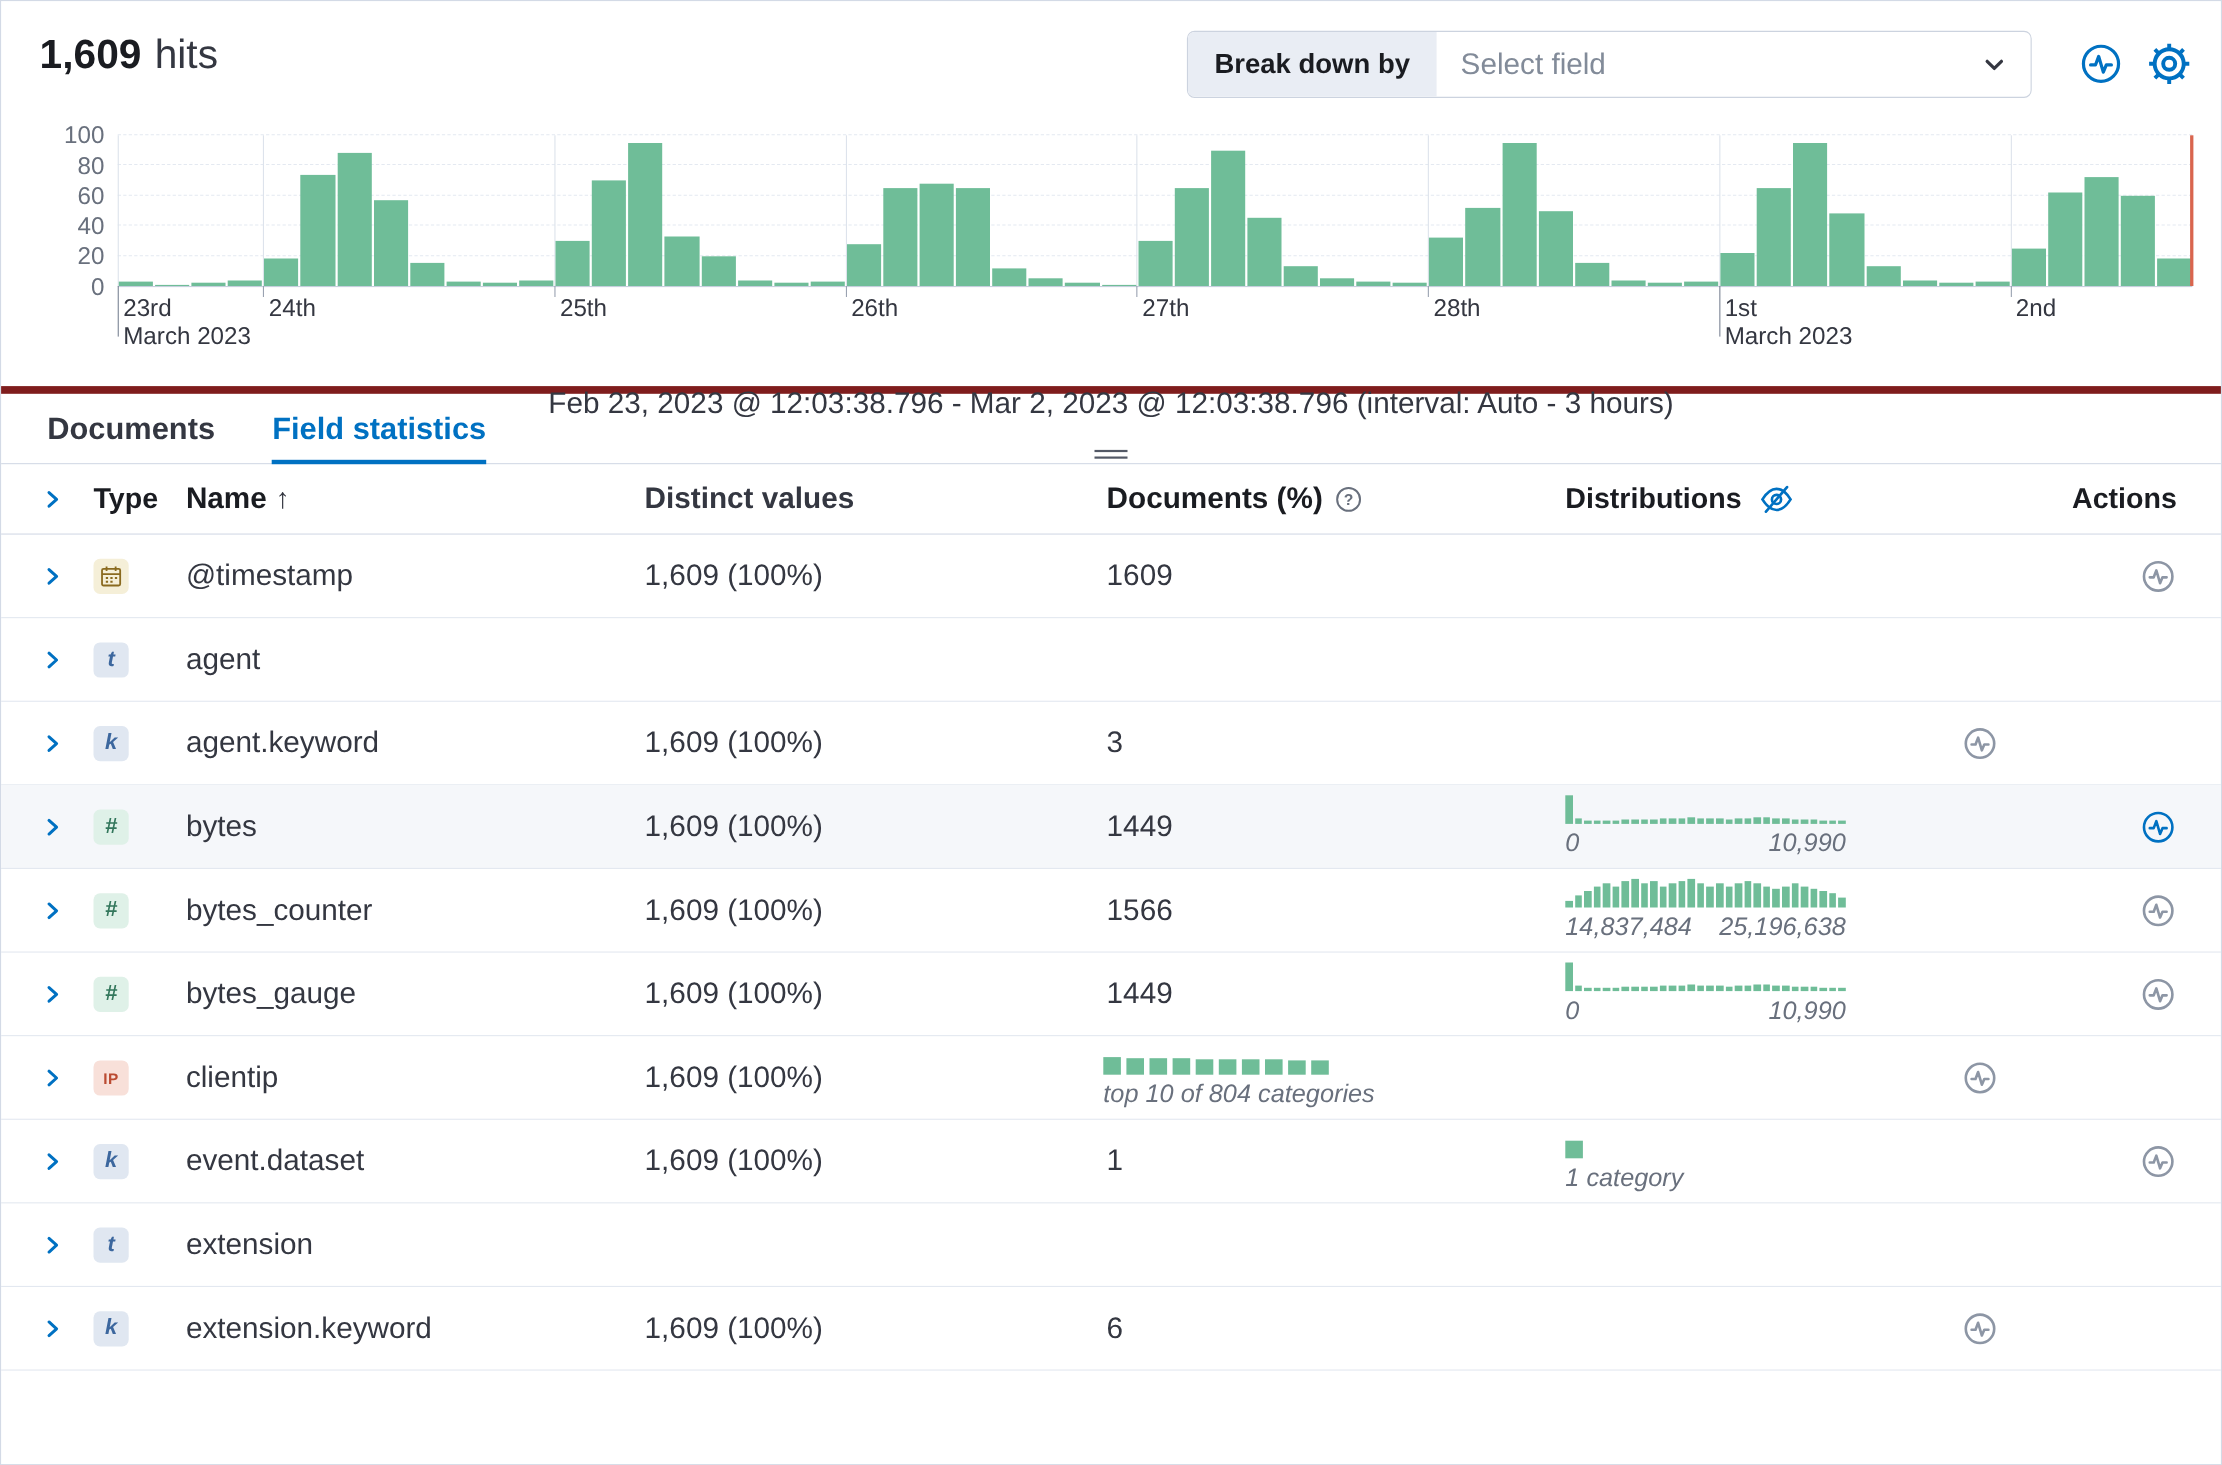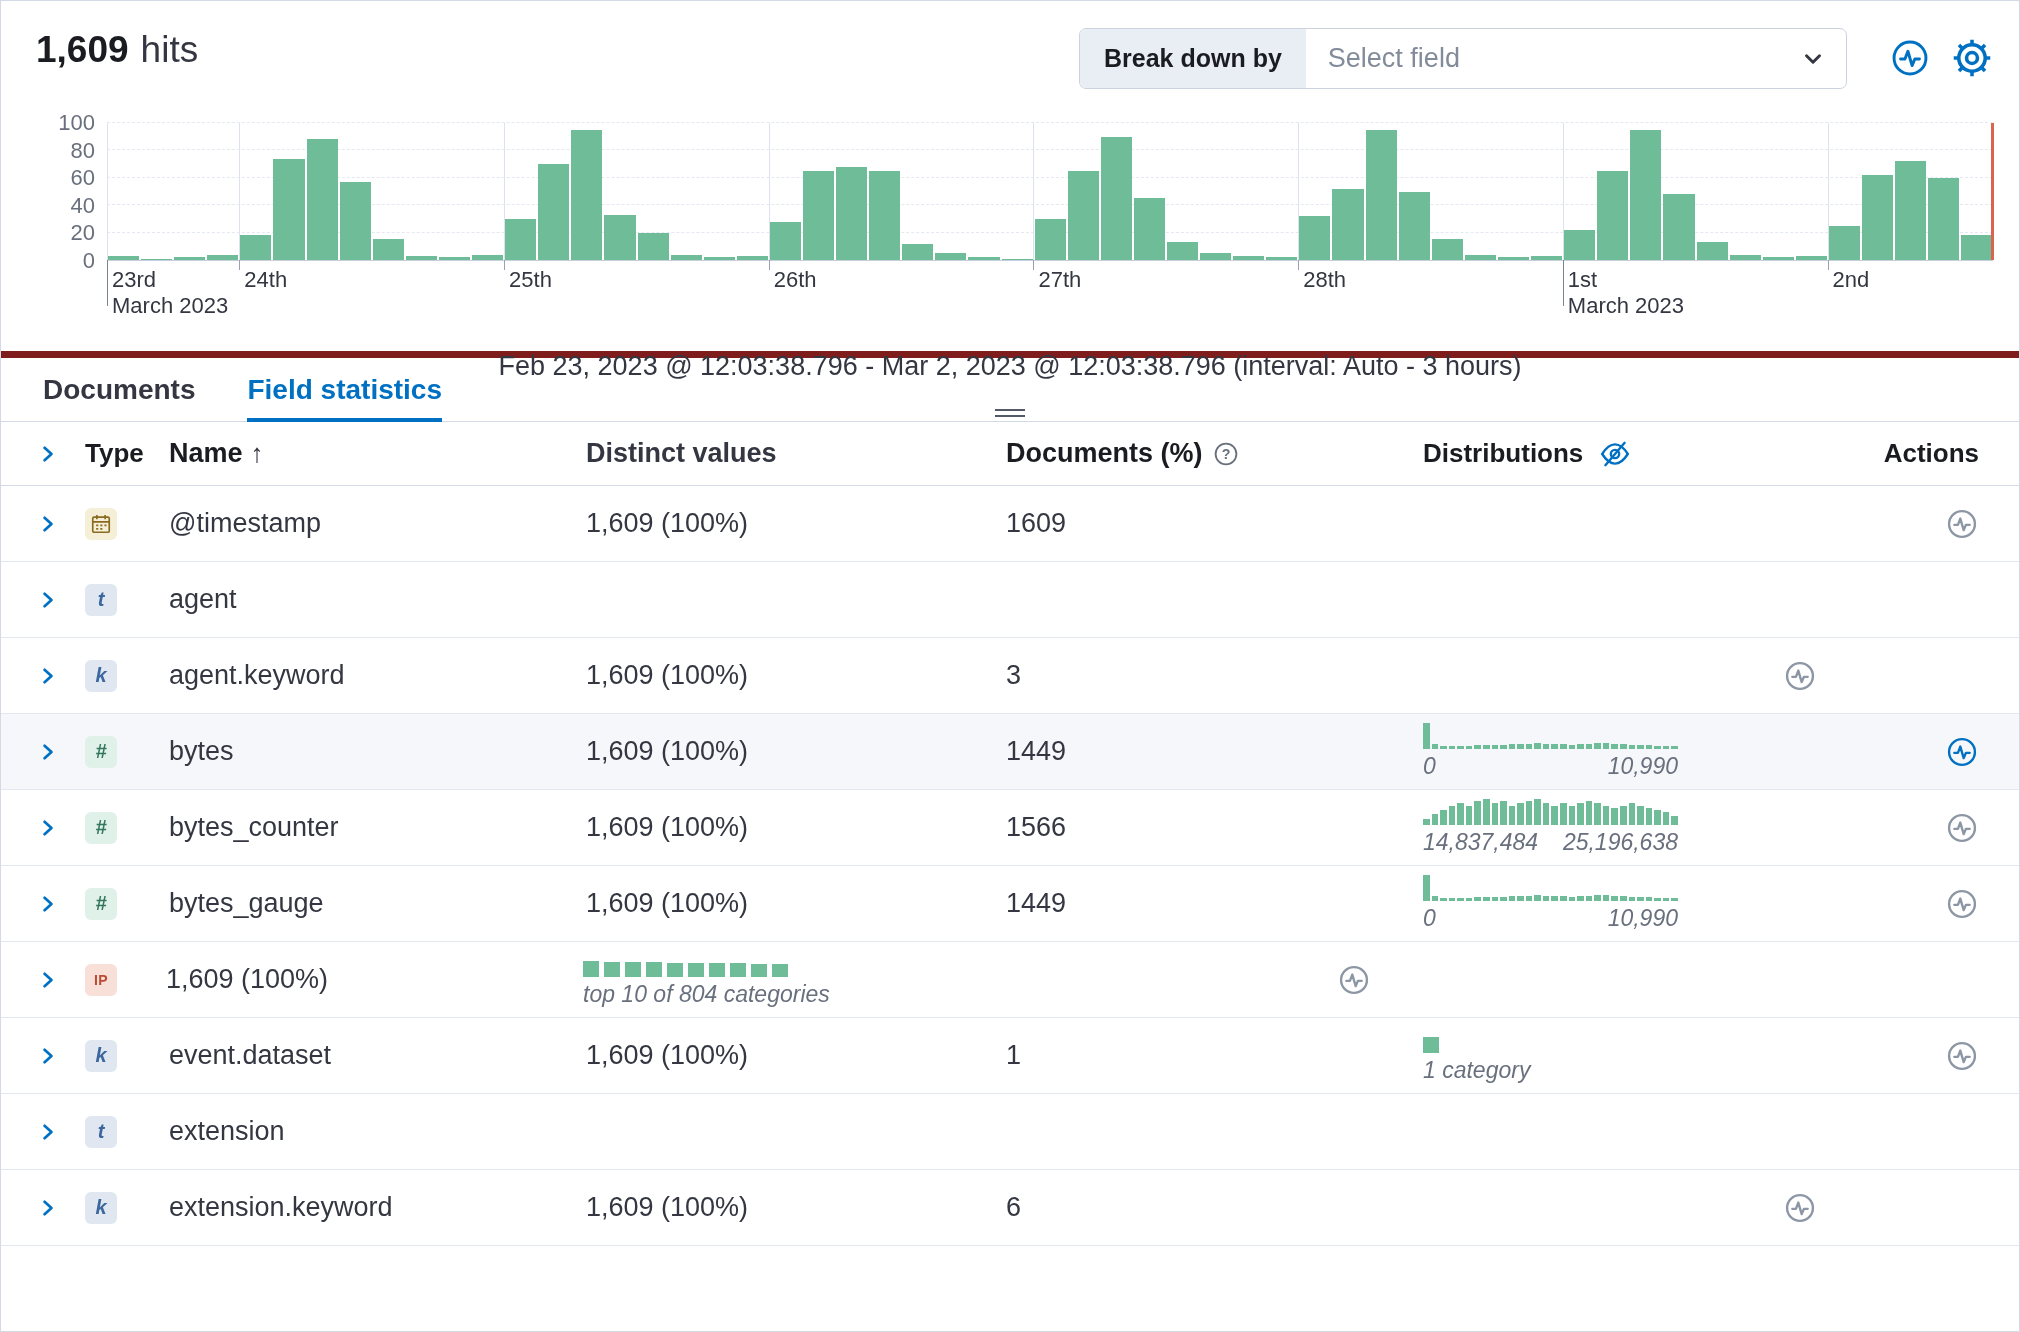--- a/index.html
+++ b/index.html
@@ -557,20 +557,21 @@
           <div class="cell c-expand">
             <span class="chev">
               <svg width="22" height="22" viewBox="0 0 16 16" fill="none">
                 <path d="M5.5 3.5L10.5 8L5.5 12.5" stroke="#0071c2" stroke-width="2" stroke-linecap="round" stroke-linejoin="round"></path>
               </svg>
             </span>
           </div>
           <div class="cell c-type">
             <span class="token ip" style="background: rgb(248, 224, 217); color: rgb(187, 75, 50);">IP</span>
           </div>
+          <div class="cell c-name">clientip</div>
           <div class="cell c-docs">1,609 (100%)</div>
           <div class="cell c-dist">
             <div class="dist">
               <div class="strip cats">
                 <i style="height: 16px;"></i>
                 <i style="height: 15px;"></i>
                 <i style="height: 15px;"></i>
                 <i style="height: 15px;"></i>
                 <i style="height: 14px;"></i>
                 <i style="height: 14px;"></i>

